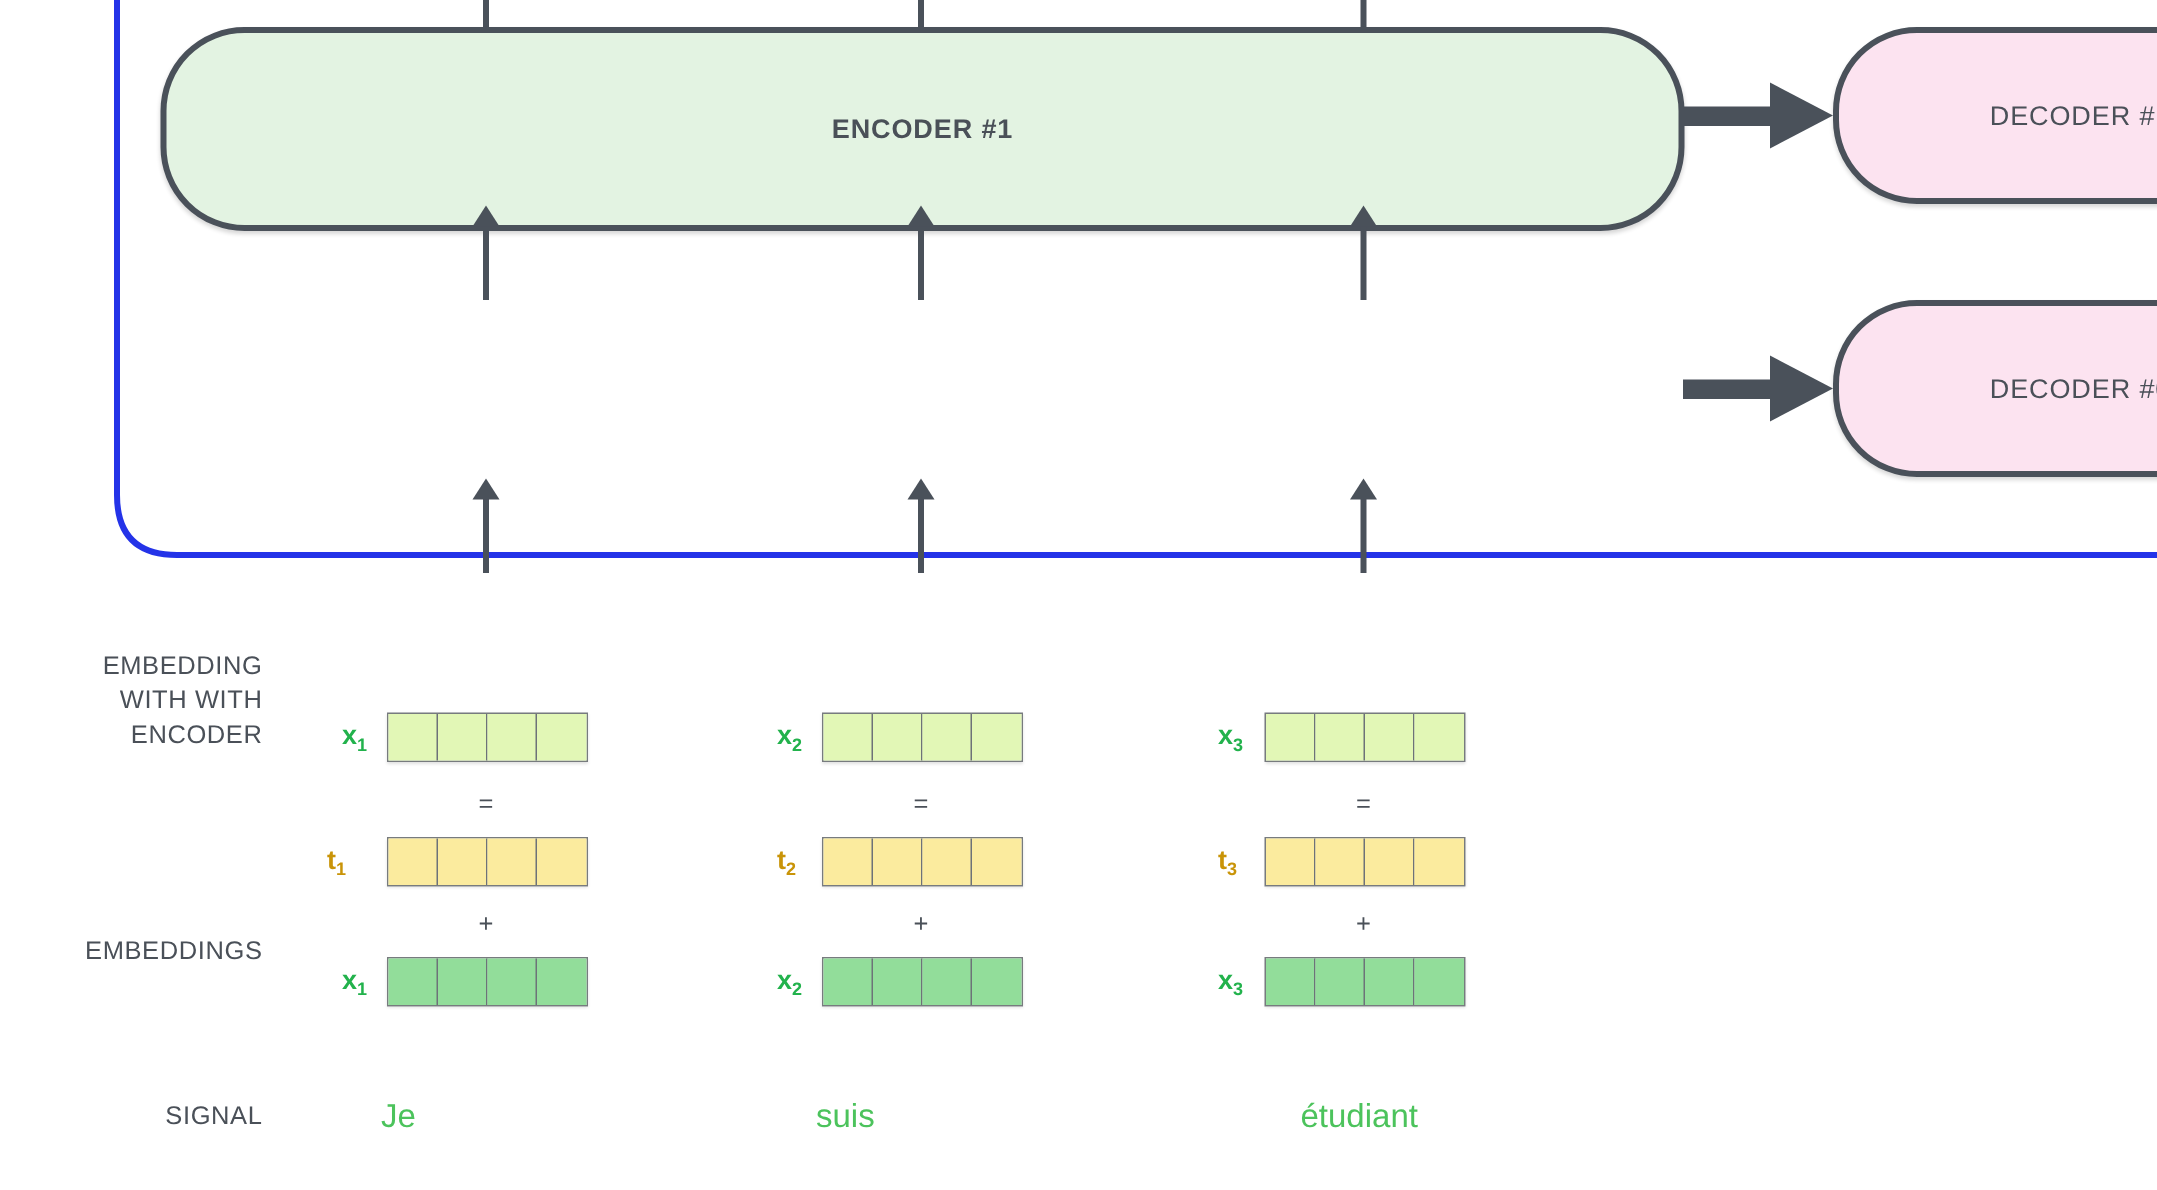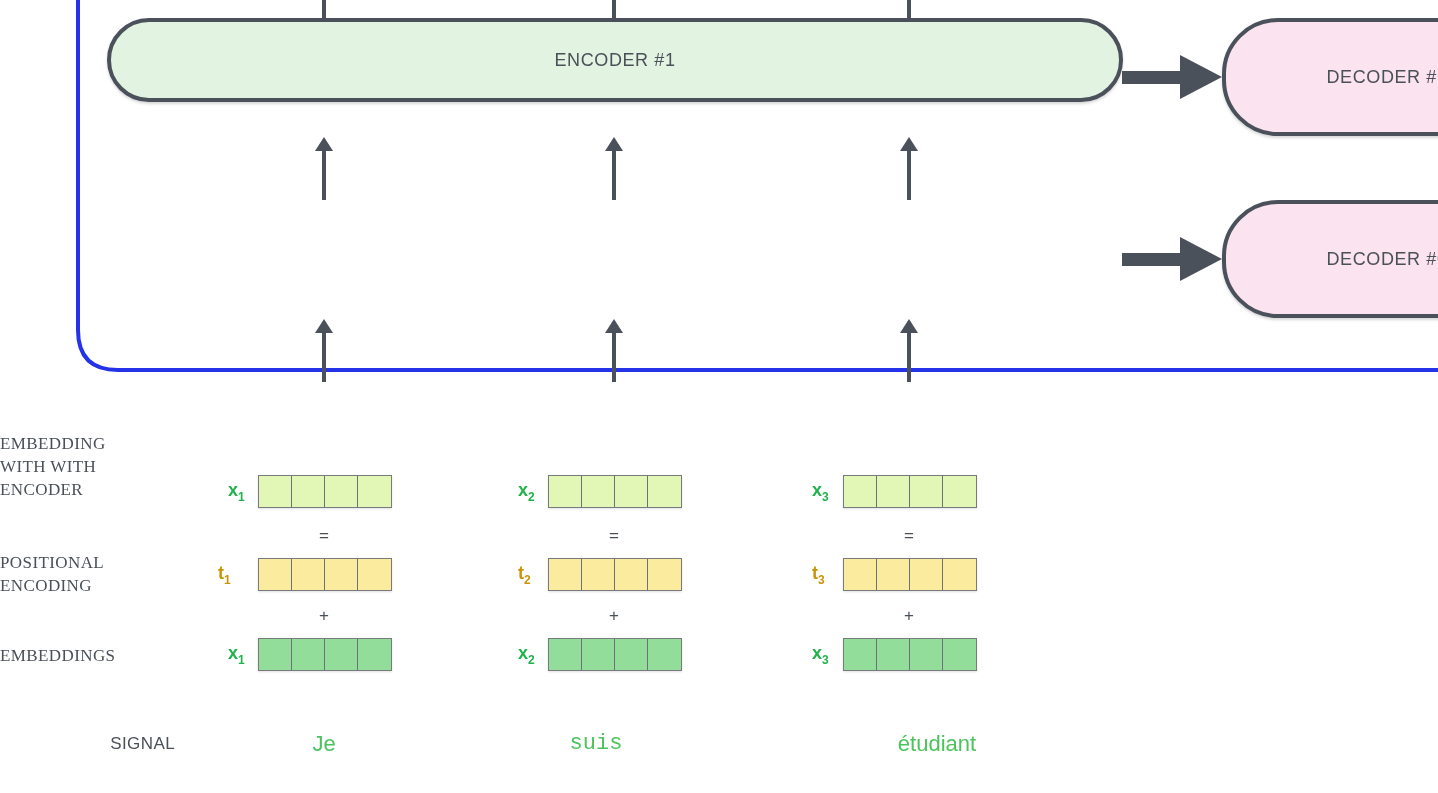--- a/index.html
+++ b/index.html
@@ -29,21 +29,21 @@
     align-items: center;
     justify-content: center;
     font-size: 18px;
     letter-spacing: 0.6px;
     color: #4a5058;
     box-shadow: 0 2px 3px rgba(0,0,0,0.16);
   }
   .block.enc { background: #e3f3e2; }
   .block.dec { background: #fce3f0; }
 
-  #enc1 { left: 107px; top: 18px;  width: 1016px; height: 84px; }
+  #enc1 { left: 107px; top: 18px;  width: 1016px; height: 136px; font-weight: bold; }
   #enc0 { left: 107px; top: 200px; width: 1016px; height: 118px; }
   #dec1 { left: 1222px; top: 18px;  width: 330px; height: 118px; }
   #dec0 { left: 1222px; top: 200px; width: 330px; height: 118px; }
 
   
   .varrow {
     position: absolute;
     width: 4px;
     background: #4a515a;
   }
@@ -90,26 +90,25 @@
   #bluepath {
     position: absolute;
     left: 0; top: 0;
     width: 1438px; height: 793px;
     pointer-events: none;
   }
 
   
   .rowlabel {
     position: absolute;
-    text-align: left;
+    text-align: right;
     color: #4a5058;
     font-size: 17px;
     letter-spacing: 0.4px;
     line-height: 23px;
-    font-family: Liberation Serif, serif;
   }
 
   
   .vec {
     position: absolute;
     display: flex;
     box-sizing: border-box;
     border: 1px solid #777b7e;
     box-shadow: 0 1px 2px rgba(0,0,0,0.12);
   }
@@ -142,21 +141,21 @@
     font-size: 17px;
     color: #4a5058;
     text-align: center;
     width: 20px;
   }
 
   .word {
     position: absolute;
     font-size: 22px;
     color: #4cc35c;
-    text-align: center;
+    text-align: left;
     white-space: nowrap;
   }
   .inputlabel {
     position: absolute;
     font-size: 17px;
     color: #4a5058;
     letter-spacing: 0.4px;
     text-align: right;
   }
 </style>
@@ -203,26 +202,22 @@
   <div class="varrow" style="left:322px; top:332px; height:50px;"></div>
   <div class="varrow" style="left:612px; top:332px; height:50px;"></div>
   <div class="varrow" style="left:907px; top:332px; height:50px;"></div>
 
   <div class="rowlabel" style="left:0px; top:432px; width:175px;">
     <div>EMBEDDING</div>
     <div>WITH WITH</div>
     <div>ENCODER</div>
   </div>
 
-  <div class="rowlabel" style="left:0px; top:551px; width:175px;">
-    <div>POSITIONAL</div>
-    <div>ENCODING</div>
-  </div>
-
-  <div class="rowlabel" style="left:0px; top:644px; width:175px;">EMBEDDINGS</div>
+
+  <div class="rowlabel" style="left:0px; top:622px; width:175px;">EMBEDDINGS</div>
 
   <div class="inputlabel" style="left:0px; top:734px; width:175px;">SIGNAL</div>
 
   <div class="veclabel green" style="left:228px; top:480px;">
     <span>x</span><sub>1</sub>
   </div>
   <div class="vec pale" style="left:258px; top:475px;">
     <div class="cell"></div>
     <div class="cell"></div>
     <div class="cell"></div>
@@ -282,21 +277,21 @@
   <div class="veclabel green" style="left:518px; top:643px;">
     <span>x</span><sub>2</sub>
   </div>
   <div class="vec mid" style="left:548px; top:638px;">
     <div class="cell"></div>
     <div class="cell"></div>
     <div class="cell"></div>
     <div class="cell"></div>
   </div>
 
-  <div class="word" style="left:526px; top:731px; width:140px;font-family:Liberation Mono, monospace;">suis</div>
+  <div class="word" style="left:544px; top:731px; width:140px;">suis</div>
 
   <div class="veclabel green" style="left:812px; top:480px;">
     <span>x</span><sub>3</sub>
   </div>
   <div class="vec pale" style="left:843px; top:475px;">
     <div class="cell"></div>
     <div class="cell"></div>
     <div class="cell"></div>
     <div class="cell"></div>
   </div>

